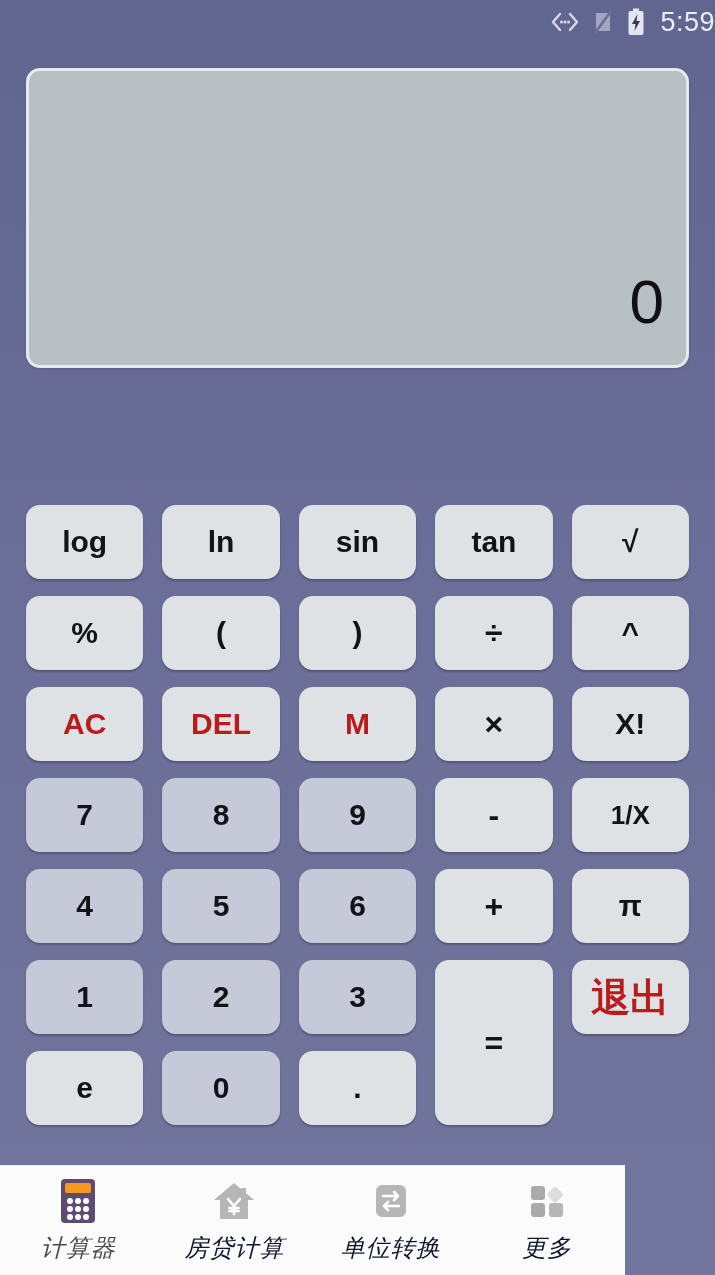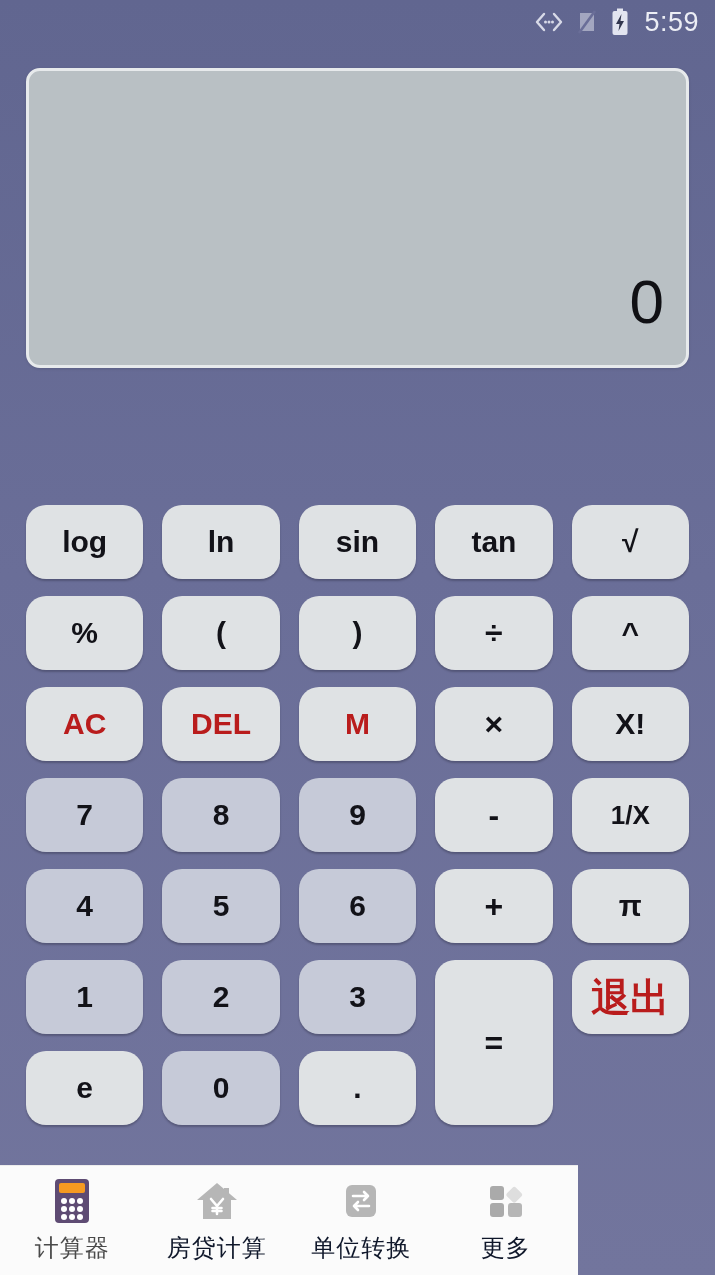--- a/index.html
+++ b/index.html
@@ -12,21 +12,20 @@
     background: linear-gradient(180deg, #616690 0%, #6a6e98 45%, #72759d 100%);
     position: relative;
   }
 
   
   .statusbar {
     height: 44px;
     display: flex;
     align-items: center;
     justify-content: flex-end;
-    padding-right: 16px;
     gap: 12px;
     color: #e8e9f2;
   }
   .sb-icon { display: flex; align-items: center; justify-content: center; }
   .sb-time {
     font-size: 27px;
     font-weight: 500;
     color: #eceef5;
     letter-spacing: 0.5px;
     margin-left: 2px;
@@ -59,21 +58,21 @@
     left: 0;
     width: 715px;
     padding: 0 26px;
     display: grid;
     grid-template-columns: repeat(5, 1fr);
     grid-template-rows: repeat(7, 74px);
     column-gap: 19px;
     row-gap: 17px;
   }
   .key {
-    border-radius: 20px;
+    border-radius: 14px;
     display: flex;
     align-items: center;
     justify-content: center;
     font-size: 30px;
     font-weight: bold;
     color: #121218;
     background: #dfe2e4;
     box-shadow: 0 2px 2px rgba(20,20,35,0.28);
     border: none;
     cursor: pointer;
@@ -86,26 +85,27 @@
   .key.accent { color: #b91c1c; }
   .key.tall { grid-row: span 2; height: auto; }
   .key.small { font-size: 26px; }
   .key.cjk { font-size: 39px; }
   .key.op { font-size: 32px; }
 
   
   .bottomnav {
     position: absolute;
     bottom: 0; left: 0;
-    width: 578px;
+    width: 625px;
     height: 110px;
     background: #fbfbfb;
     border-top: 1px solid #ececec;
     display: flex;
     align-items: center;
+    font-style: italic;
   }
   .navitem {
     flex: 1;
     height: 100%;
     display: flex;
     flex-direction: column;
     align-items: center;
     justify-content: center;
     gap: 8px;
     cursor: pointer;

